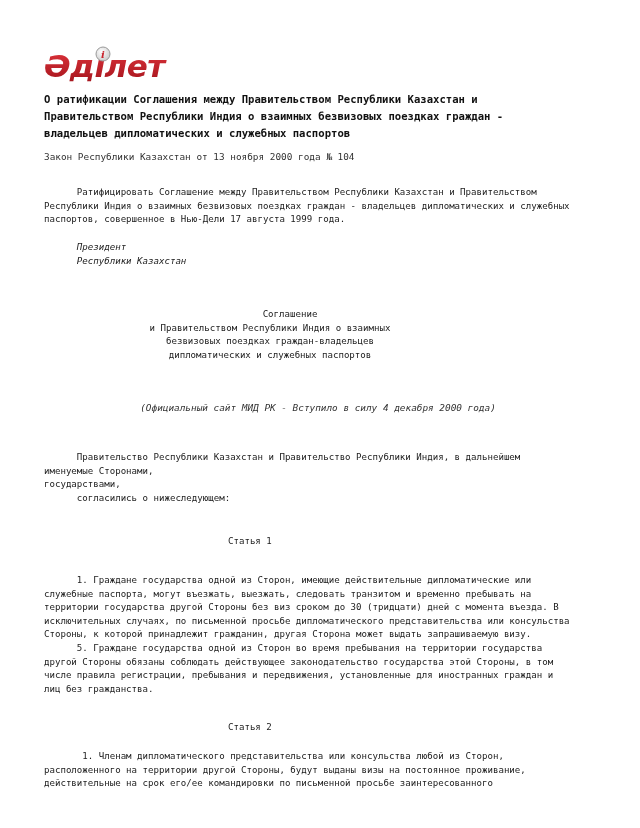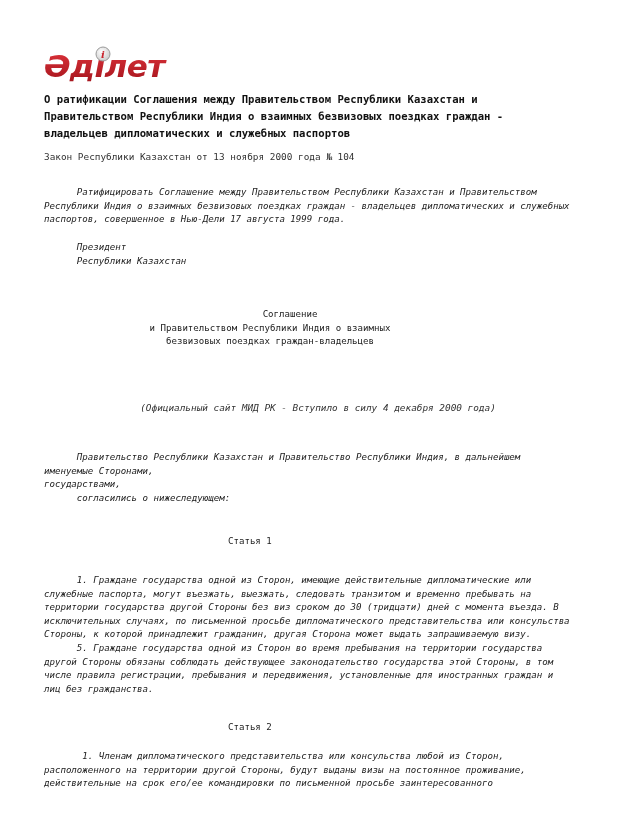--- a/index.html
+++ b/index.html
@@ -53,21 +53,21 @@
     }
     .body-text {
       position: absolute;
       left: 44px;
       width: 560px;
       font-size: 9.1px;
       line-height: 13.6px;
       color: #222;
       margin: 0;
     }
-    .body-text span { display: block; white-space: pre; font-style: italic; }
+    .body-text span { display: block; white-space: pre; }
     .italic { font-style: italic; }
     .centered-bold {
       position: absolute;
       left: 0;
       width: 640px;
       font-size: 9.1px;
       line-height: 13.6px;
       font-weight: normal;
       color: #222;
     }
@@ -128,20 +128,21 @@
 
   <div class="body-text italic" style="top:241px;">
     <span>      Президент</span>
     <span>      Республики Казахстан</span>
   </div>
 
   <div class="centered-bold" style="top:308px; left:70px; width:400px; text-align:center;">
     <span style="padding-left:40px;">Соглашение</span>
     <span>и Правительством Республики Индия о взаимных</span>
     <span>безвизовых поездках граждан-владельцев</span>
+    <span>дипломатических и служебных паспортов</span>
   </div>
 
   <div class="note" style="top:401px; left:-2px;">(Официальный сайт МИД РК - Вступило в силу 4 декабря 2000 года)</div>
 
   <div class="body-text" style="top:451px;">
     <span>      Правительство Республики Казахстан и Правительство Республики Индия, в дальнейшем</span>
     <span>именуемые Сторонами,</span>
     <span>государствами,</span>
     <span>      согласились о нижеследующем:</span>
   </div>

